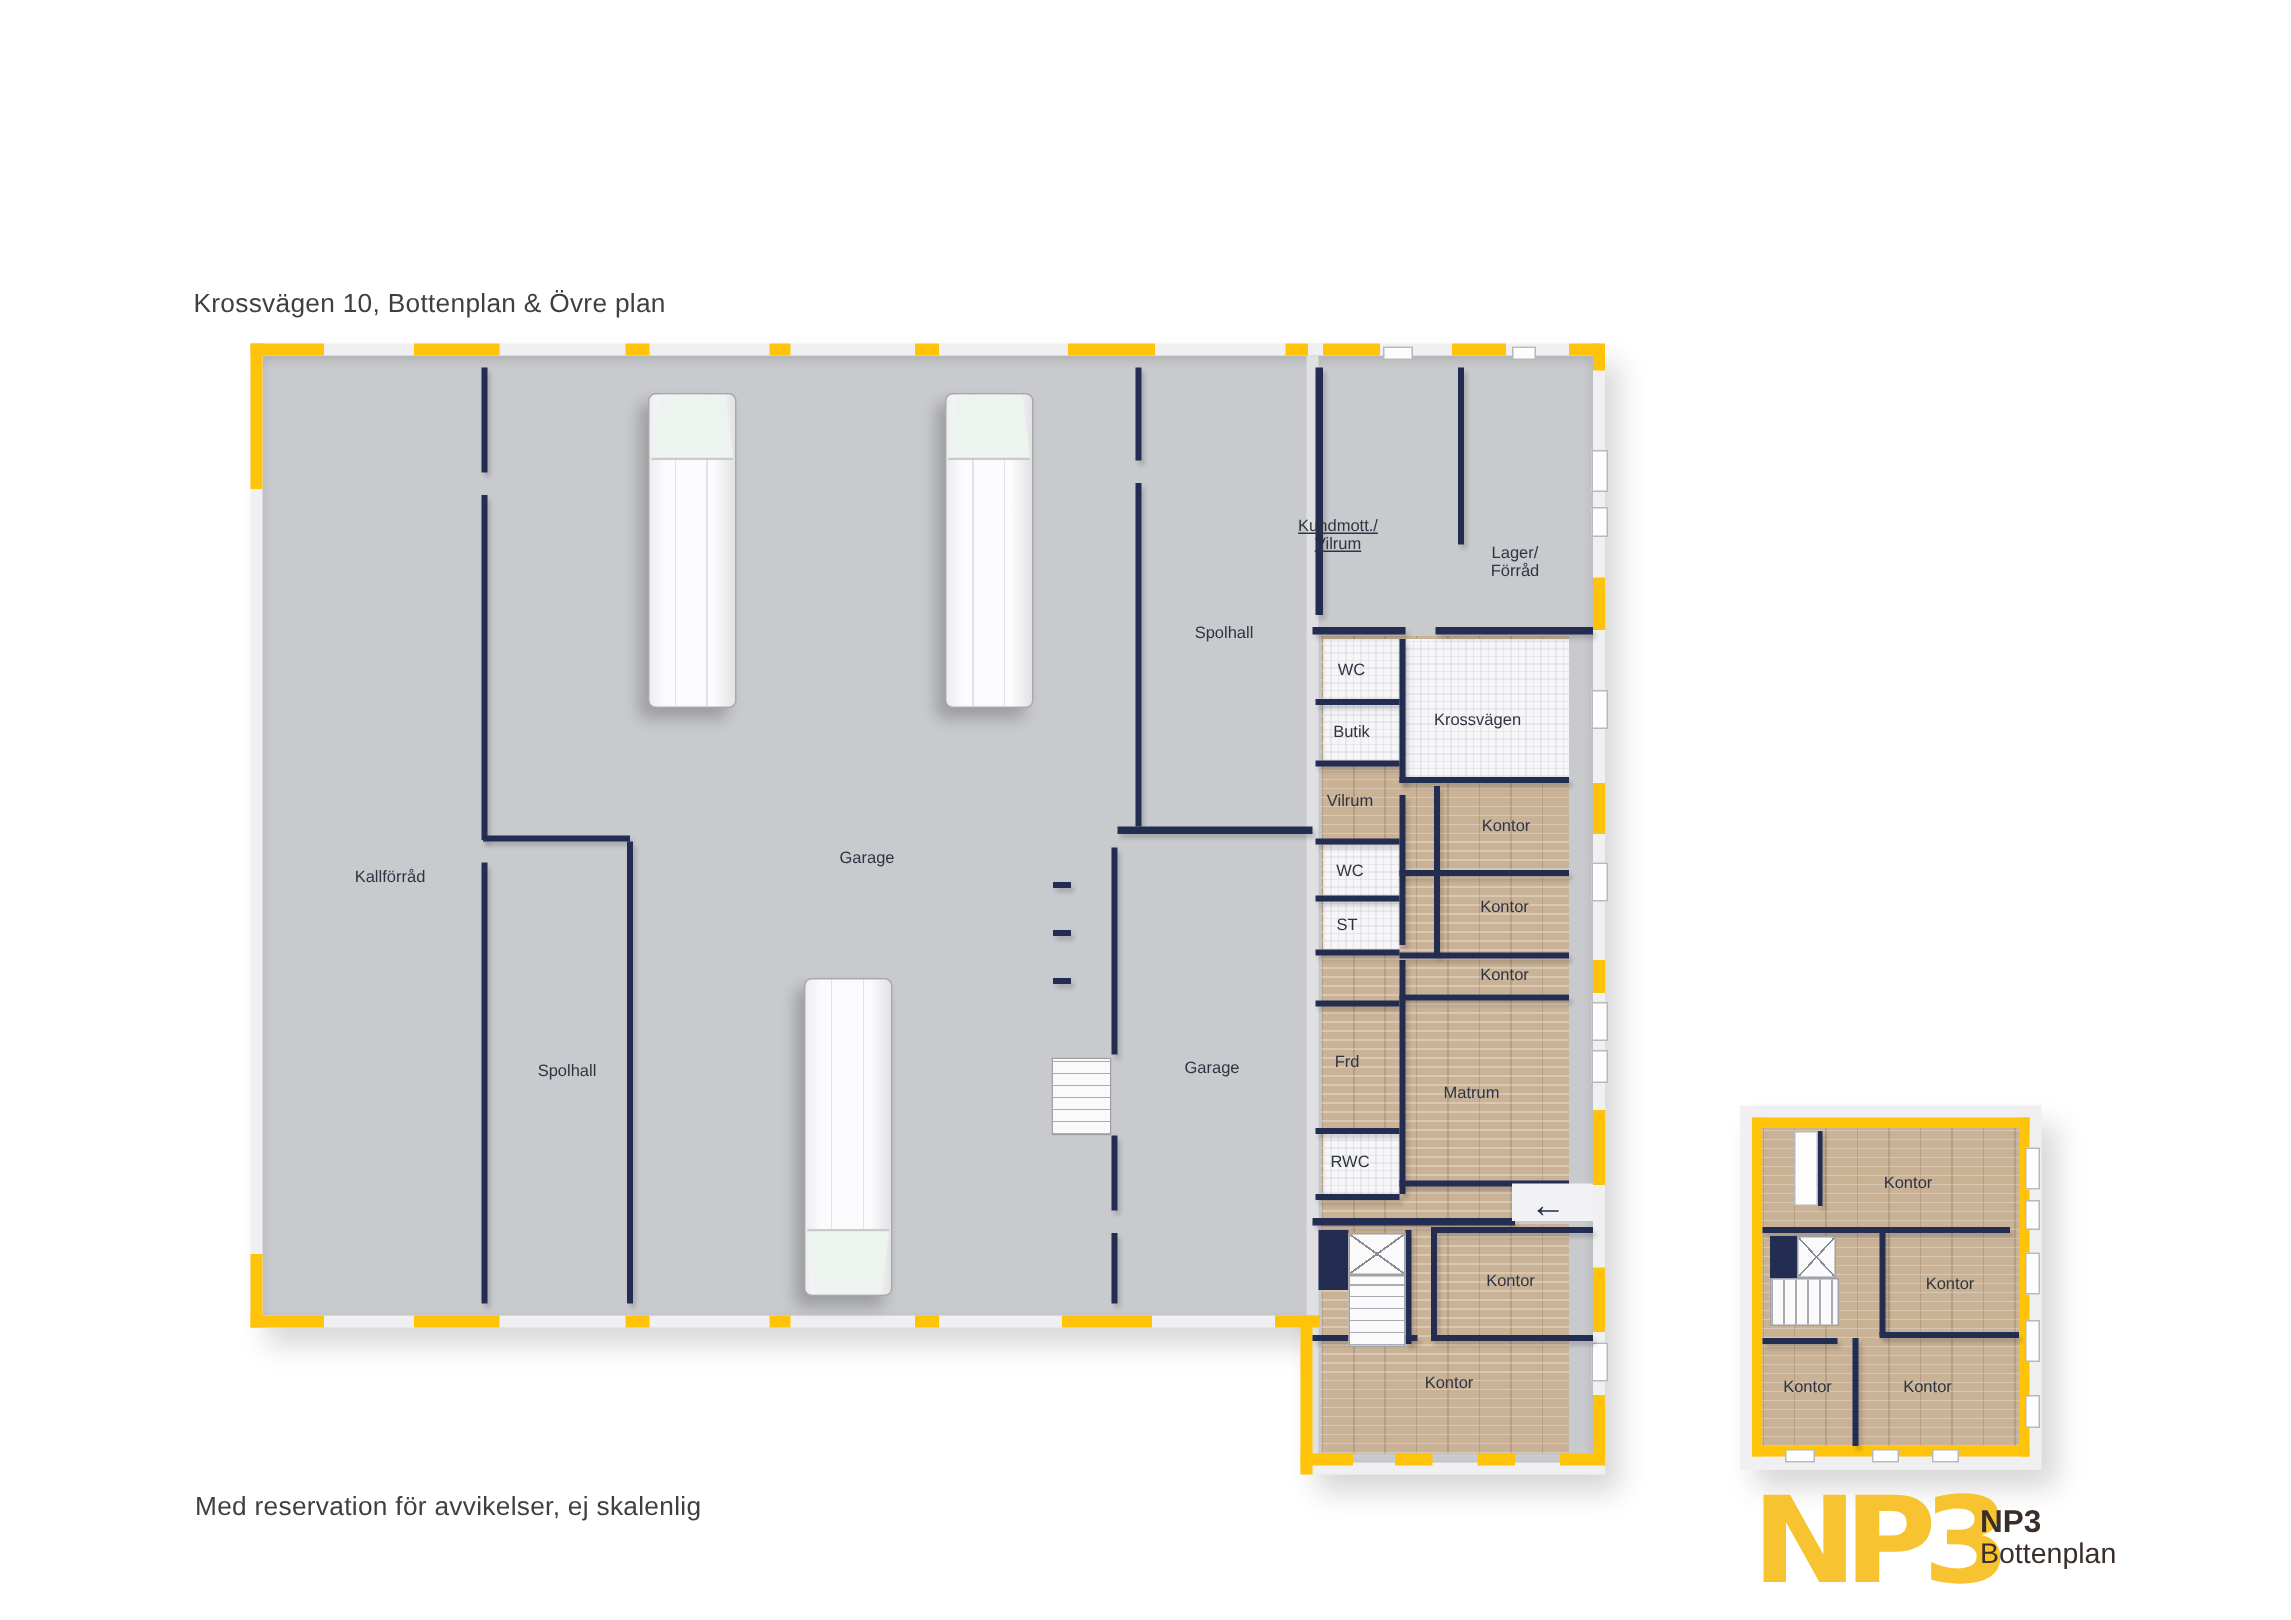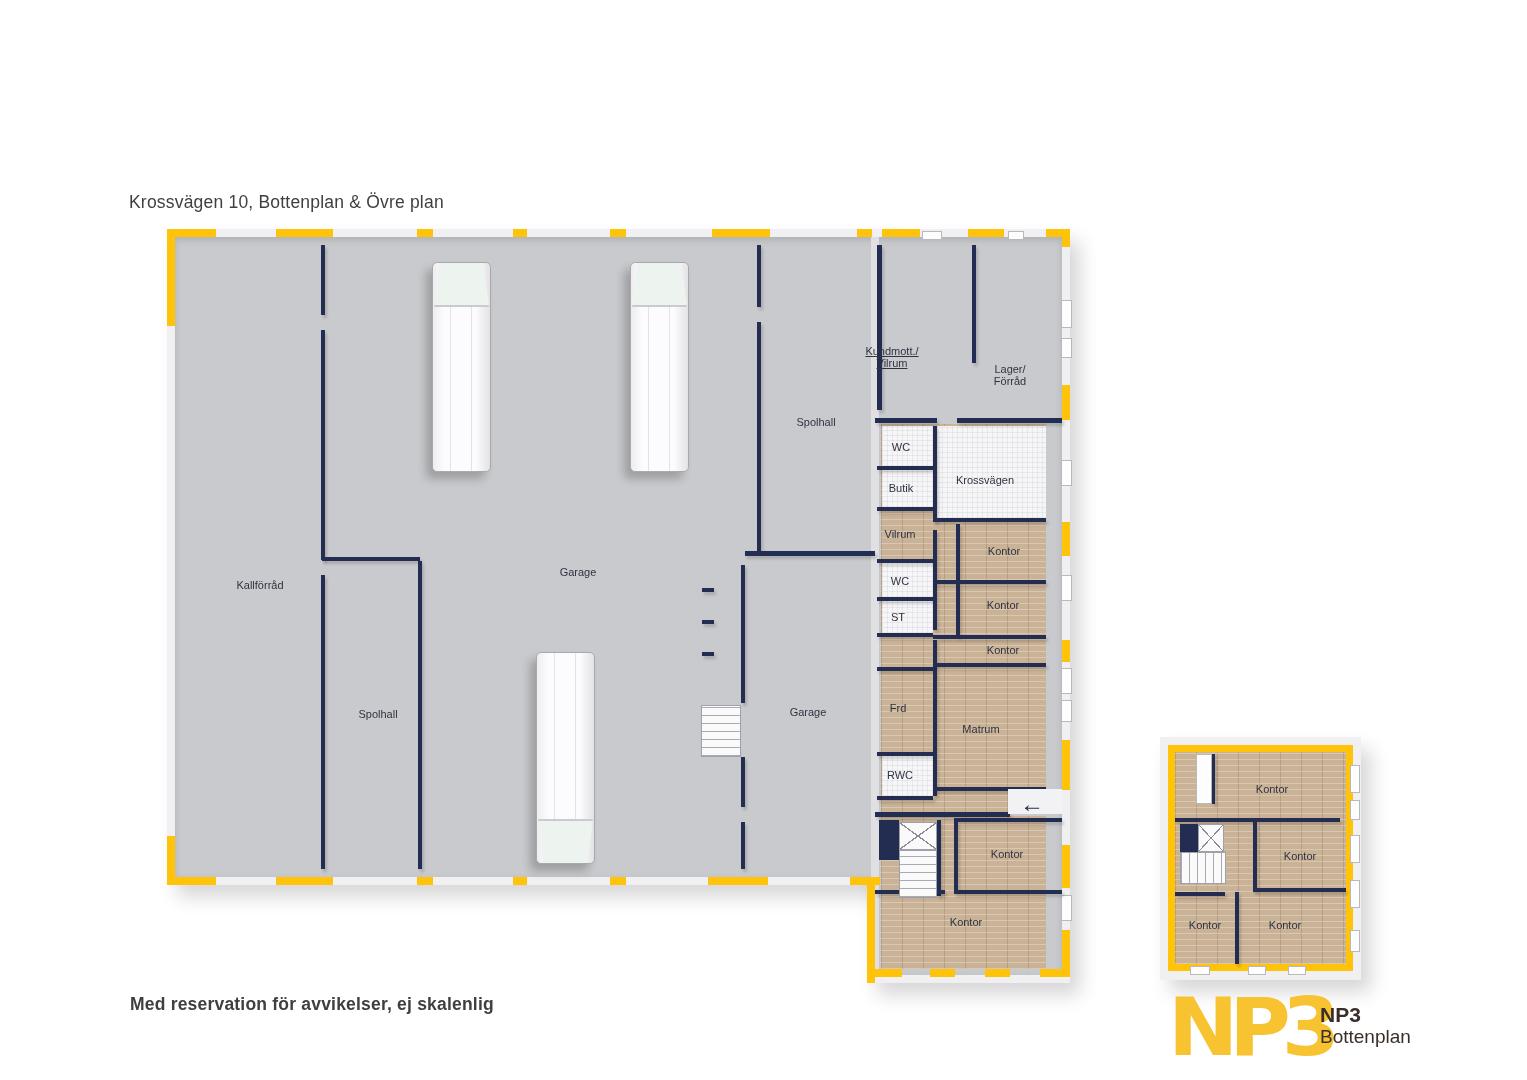--- a/index.html
+++ b/index.html
@@ -42,21 +42,21 @@
        font-family:"DejaVu Sans",sans-serif;letter-spacing:-9px;transform:scaleY(.95);line-height:1;}
   .logo-name{position:absolute;color:#3a2e2a;font-size:21px;font-weight:bold;}
   .logo-sub{position:absolute;color:#3a2e2a;font-size:19px;}
 </style>
 </head>
 <body>
 
 <div class="canvas">
 
   <div class="title" style="left:129px;top:192px;">Krossvägen 10, Bottenplan &amp; Övre plan</div>
-  <div class="title" style="left:130px;top:994px;font-weight:bold;">Med reservation för avvikelser, ej skalenlig</div>
+  <div class="title" style="left:130px;top:994px;">Med reservation för avvikelser, ej skalenlig</div>
 
   <div>
 
     <div class="wallbase" style="left:167px;top:229px;width:721px;height:656px;"></div>
     <div class="wallbase" style="left:867px;top:229px;width:203px;height:754px;"></div>
 
     <div class="floor-grey" style="left:175px;top:237px;width:705px;height:640px;"></div>
     <div class="floor-grey" style="left:875px;top:237px;width:187px;height:738px;"></div>
     <div class="greywall" style="left:871px;top:237px;width:8px;height:738px;"></div>
 

